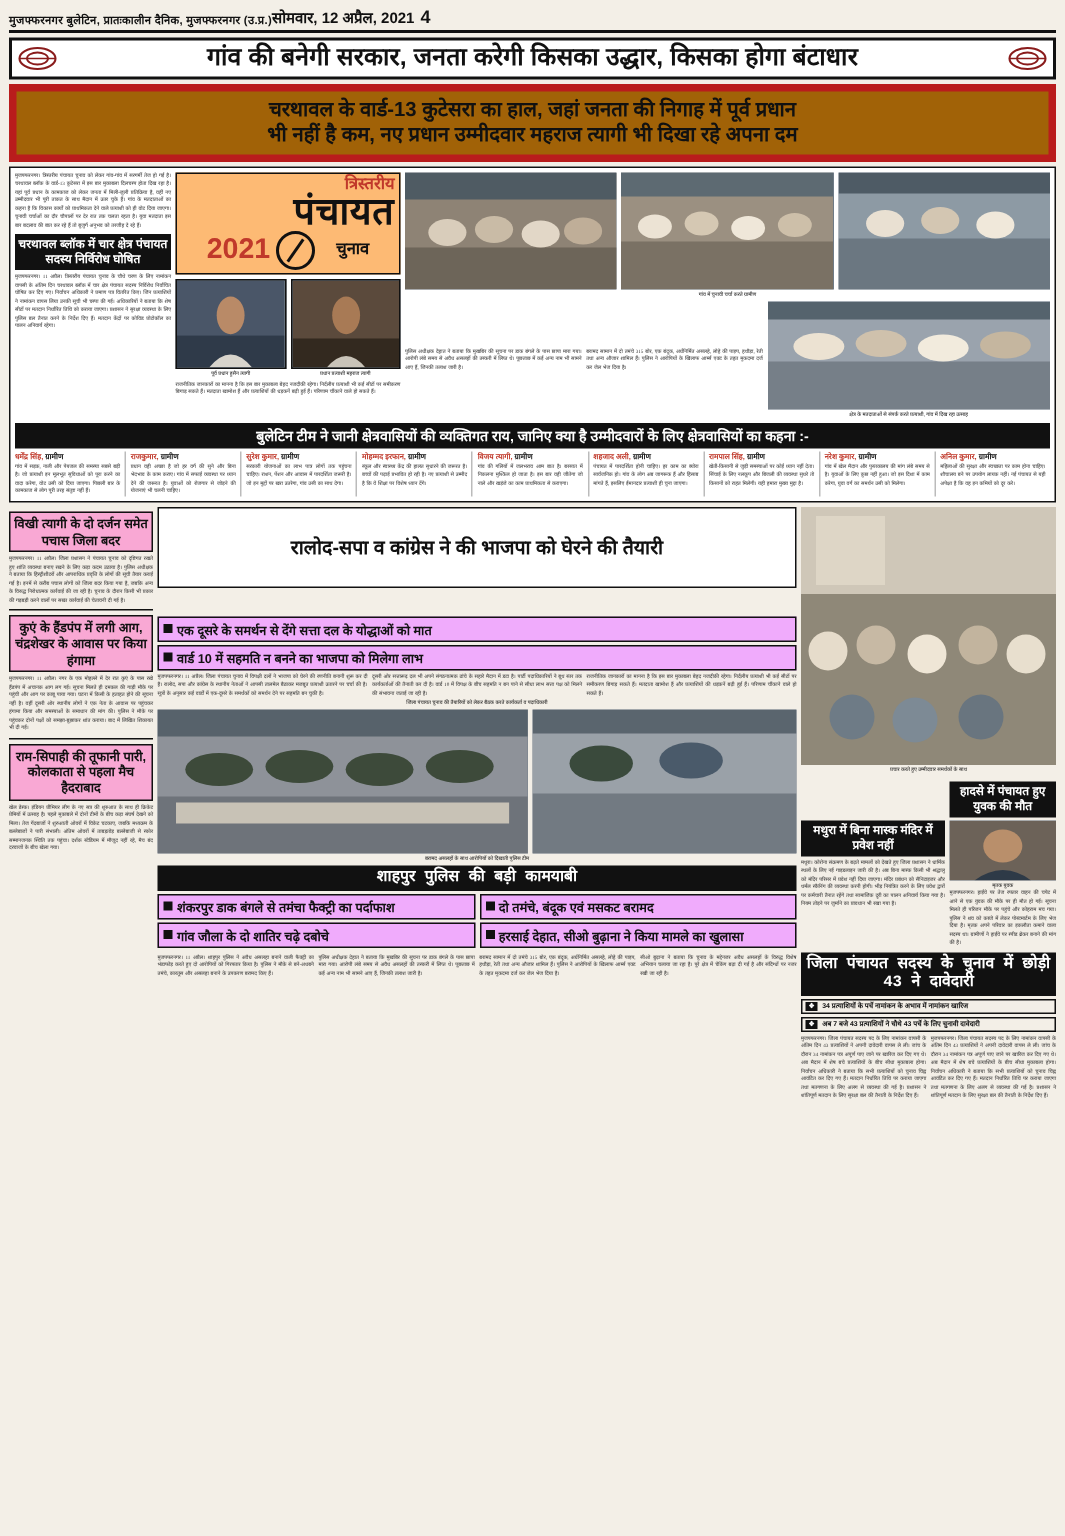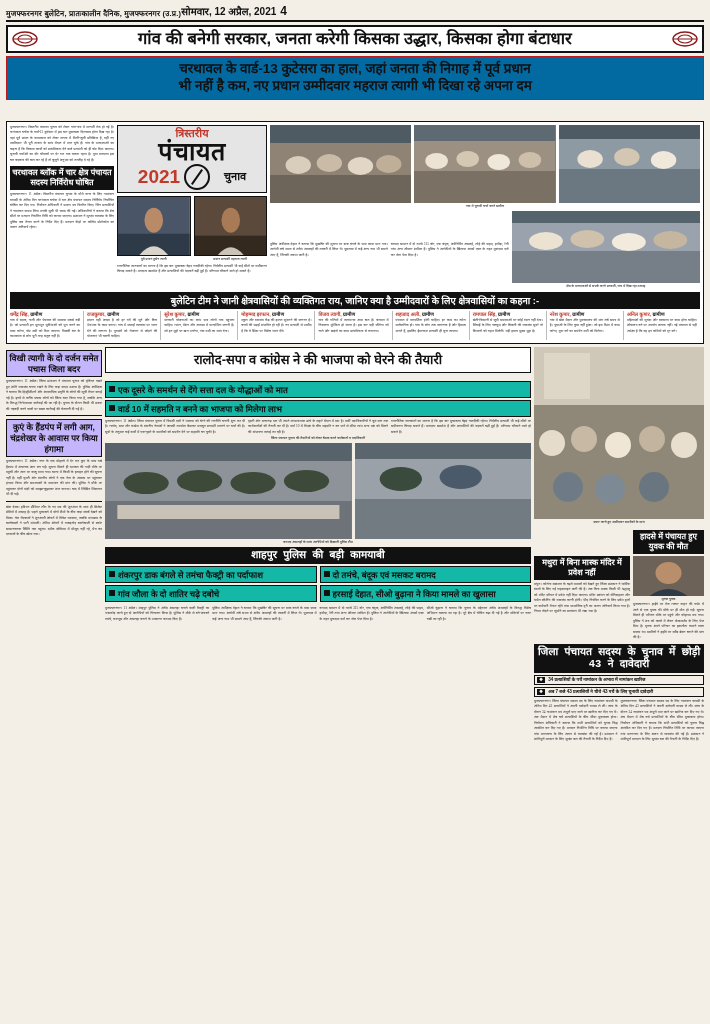--- a/index.html
+++ b/index.html
@@ -22,45 +22,45 @@
     border:2px solid #111;background:#fff;padding:3px 4px;margin-bottom:3px;
     display:flex;align-items:center;gap:6px;
   }
   .banner .orn{width:26px;height:18px;flex:0 0 auto;}
   .banner h1{
     margin:0;flex:1;text-align:center;font-size:16.5px;font-weight:bold;color:#111;
     letter-spacing:.1px;line-height:1.05;
   }
   
   .subhead{
-    border:1px solid #b91c1c;background:#0369a1;padding:4px 6px;margin-bottom:21px;
+    border:5px solid #b91c1c;background:#a16207;padding:4px 6px;margin-bottom:3px;
   }
   .subhead p{
     margin:0;text-align:center;font-size:13.5px;font-weight:bold;line-height:1.25;color:#111;
   }
   
   .topblock{border:1px solid #111;padding:3px;background:#fff;margin-bottom:3px;}
   .topgrid{display:flex;gap:3px;}
   .col-a{width:104px;flex:0 0 104px;}
   .col-b{width:150px;flex:0 0 150px;}
   .col-c{flex:1;}
   
   .tx{font-size:3.4px;line-height:1.62;color:#333;text-align:justify;
       font-family:"Liberation Serif",serif;word-spacing:.3px;}
   .boxhead{
     background:#111;color:#fff;font-size:8px;font-weight:bold;text-align:center;
     padding:2px 2px;margin:3px 0 2px 0;line-height:1.25;
   }
   .boxhead2{
     border:1px solid #111;font-size:8.5px;font-weight:bold;text-align:center;
-    padding:2px;margin:3px 0 2px;color:#111;line-height:1.25;background:#c4b5fd;
+    padding:2px;margin:3px 0 2px;color:#111;line-height:1.25;background:#f9a8d4;
   }
   
   .logo{
-    border:1px solid #111;padding:2px 3px;text-align:center;background:#e5e5e5;margin-bottom:3px;
+    border:1px solid #111;padding:2px 3px;text-align:right;background:#fdba74;margin-bottom:3px;
   }
   .logo .l1{font-size:11px;font-weight:bold;color:#c0392b;line-height:1;}
   .logo .l2{font-size:25px;font-weight:bold;color:#111;line-height:1;letter-spacing:.5px;}
   .logo .l3row{display:flex;align-items:center;justify-content:center;gap:4px;}
   .logo .l3{font-size:19px;font-weight:bold;color:#c0392b;line-height:1;}
   .logo .l4{font-size:11px;font-weight:bold;color:#111;line-height:1;margin-left:10px;}
   .seal{width:22px;height:22px;border:2px solid #111;border-radius:50%;
         display:inline-block;position:relative;}
   .seal:after{content:"";position:absolute;left:50%;top:2px;bottom:2px;width:2px;
         background:#111;transform:translateX(-50%) rotate(35deg);}
@@ -80,25 +80,25 @@
   .bname{font-size:5px;font-weight:bold;color:#c0392b;margin-bottom:1px;}
   .bname em{color:#111;font-style:normal;}
   
   .lower{display:flex;gap:3px;}
   .lw-left{width:96px;flex:0 0 96px;}
   .lw-mid{flex:1;}
   .lw-right{width:170px;flex:0 0 170px;}
   .hrule{border-top:1px solid #111;margin:3px 0;}
   .hdl-bar{
     border:1px solid #111;background:#fff;text-align:center;font-size:13px;font-weight:bold;
-    padding:4px 2px;color:#111;margin-bottom:8px;line-height:1.2;
+    padding:18px 2px;color:#111;margin-bottom:19px;line-height:1.2;
   }
   .bullet-line{
     border:1px solid #111;font-size:8.5px;font-weight:bold;padding:2px 3px;margin-bottom:2px;
-    display:flex;align-items:center;gap:3px;color:#111;background:#14b8a6;
+    display:flex;align-items:center;gap:3px;color:#111;background:#f0abfc;
   }
   .sq{width:6px;height:6px;background:#111;flex:0 0 auto;}
   .cols3{display:flex;gap:3px;}
   .cols3>div{flex:1;}
   .cols2{display:flex;gap:3px;}
   .cols2>div{flex:1;}
   .invhead{
     background:#111;color:#fff;font-size:10.5px;font-weight:bold;text-align:center;padding:2px;
     margin-bottom:2px;line-height:1.2;font-family:Liberation Mono, monospace;
   }
@@ -302,20 +302,21 @@
 
   <div class="lower">
 
     <div class="lw-left">
       <div class="boxhead2">विखी त्यागी के दो दर्जन समेत पचास जिला बदर</div>
       <div class="tx">मुजफ्फरनगर। 11 अप्रैल। जिला प्रशासन ने पंचायत चुनाव को दृष्टिगत रखते हुए शांति व्यवस्था बनाए रखने के लिए कड़ा कदम उठाया है। पुलिस अधीक्षक ने बताया कि हिस्ट्रीशीटरों और आपराधिक प्रवृत्ति के लोगों की सूची तैयार कराई गई है। इनमें से करीब पचास लोगों को जिला बदर किया गया है, जबकि अन्य के विरुद्ध निरोधात्मक कार्रवाई की जा रही है। चुनाव के दौरान किसी भी प्रकार की गड़बड़ी करने वालों पर सख्त कार्रवाई की चेतावनी दी गई है।</div>
       <div class="hrule"></div>
       <div class="boxhead2">कुएं के हैंडपंप में लगी आग, चंद्रशेखर के आवास पर किया हंगामा</div>
       <div class="tx">मुजफ्फरनगर। 11 अप्रैल। नगर के एक मोहल्ले में देर रात कुएं के पास रखे हैंडपंप में अचानक आग लग गई। सूचना मिलते ही दमकल की गाड़ी मौके पर पहुंची और आग पर काबू पाया गया। घटना में किसी के हताहत होने की सूचना नहीं है। वहीं दूसरी ओर स्थानीय लोगों ने एक नेता के आवास पर पहुंचकर हंगामा किया और समस्याओं के समाधान की मांग की। पुलिस ने मौके पर पहुंचकर दोनों पक्षों को समझा-बुझाकर शांत कराया। बाद में लिखित शिकायत भी दी गई।</div>
       <div class="hrule"></div>
+      <div class="boxhead2">राम-सिपाही की तूफानी पारी, कोलकाता से पहला मैच हैदराबाद</div>
       <div class="tx">खेल डेस्क। इंडियन प्रीमियर लीग के नए सत्र की शुरुआत के साथ ही क्रिकेट प्रेमियों में उत्साह है। पहले मुकाबले में दोनों टीमों के बीच कड़ा संघर्ष देखने को मिला। तेज गेंदबाजों ने शुरुआती ओवरों में विकेट चटकाए, जबकि मध्यक्रम के बल्लेबाजों ने पारी संभाली। अंतिम ओवरों में ताबड़तोड़ बल्लेबाजी से स्कोर सम्मानजनक स्थिति तक पहुंचा। दर्शक स्टेडियम में मौजूद नहीं रहे, मैच बंद दरवाजों के बीच खेला गया।</div>
     </div>
 
     <div class="lw-mid">
       <div class="hdl-bar">रालोद-सपा व कांग्रेस ने की भाजपा को घेरने की तैयारी</div>
       <div class="bullet-line">
         <span class="sq"></span>
         <span>एक दूसरे के समर्थन से देंगे सत्ता दल के योद्धाओं को मात</span>
       </div>
       <div class="bullet-line">

